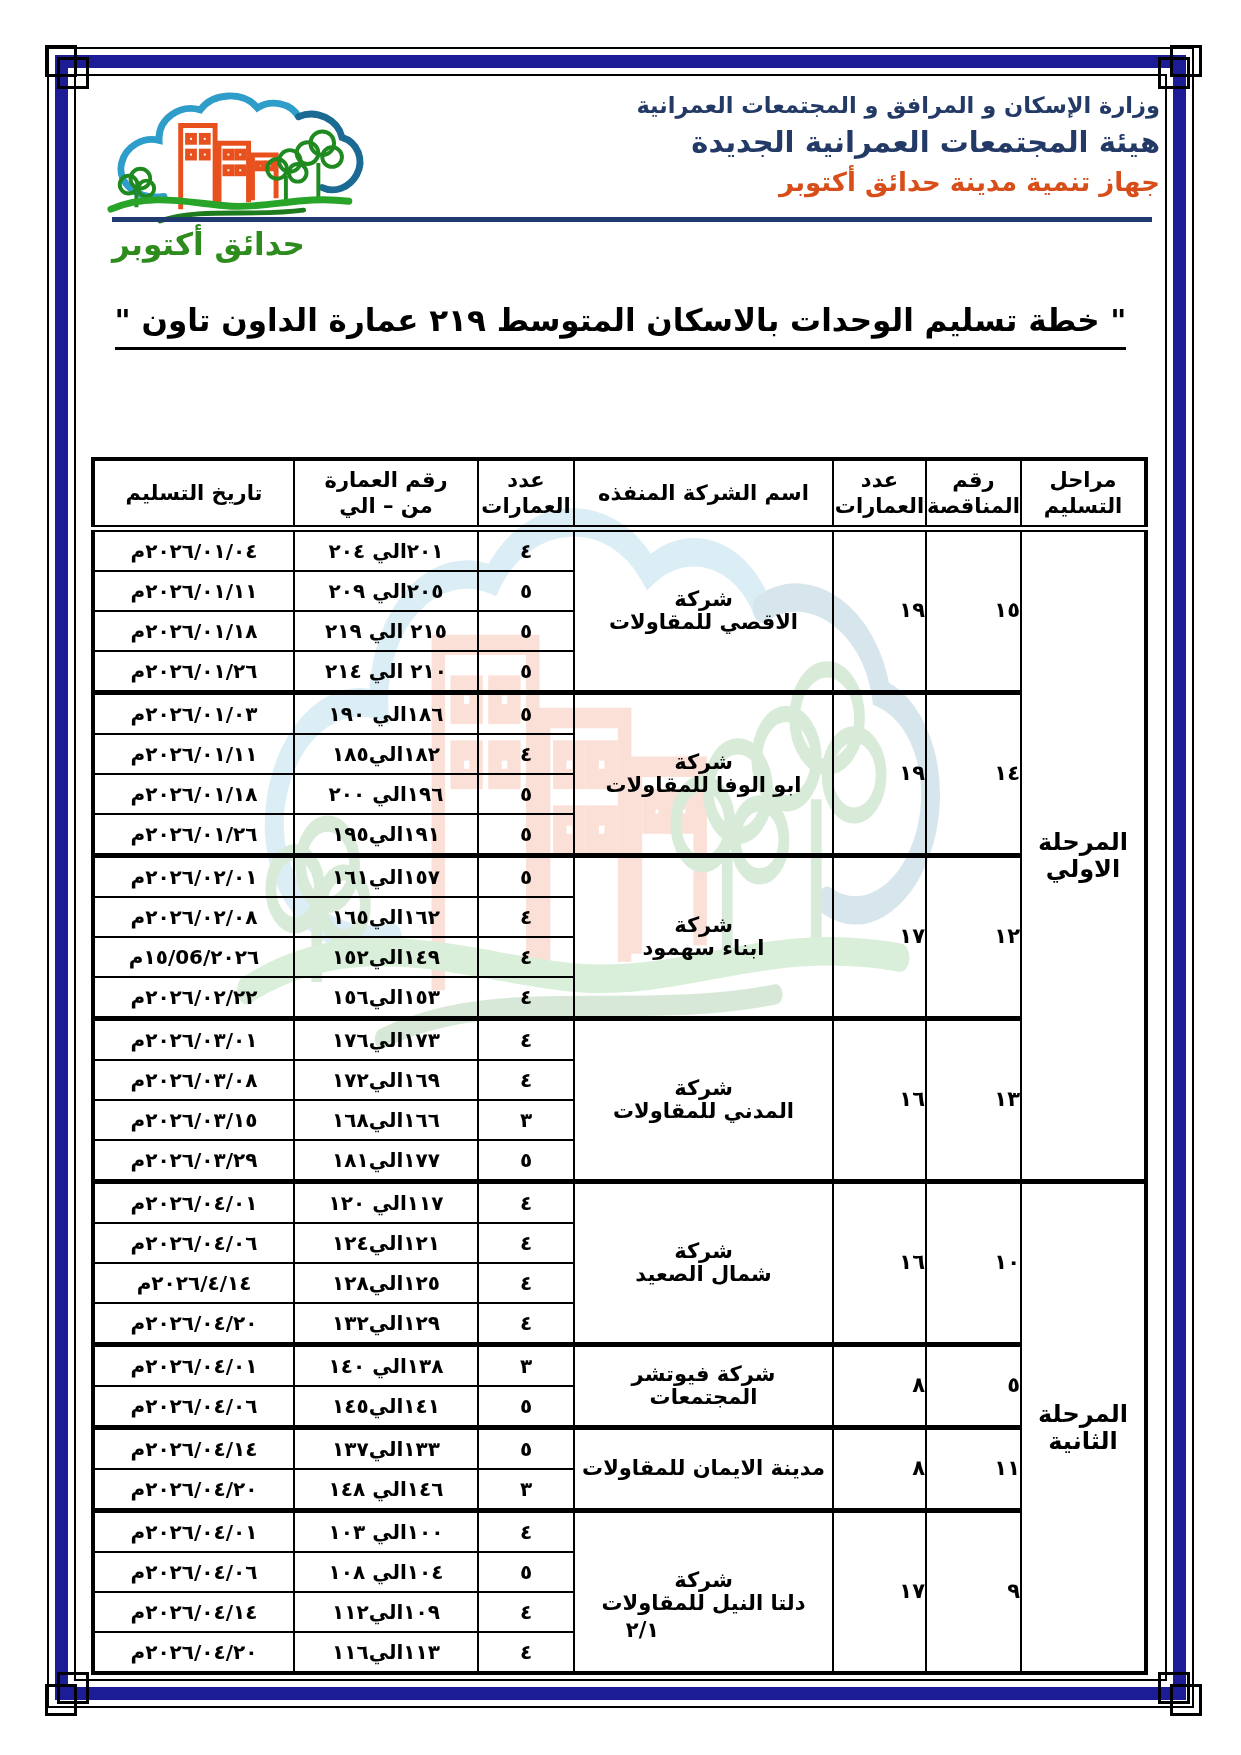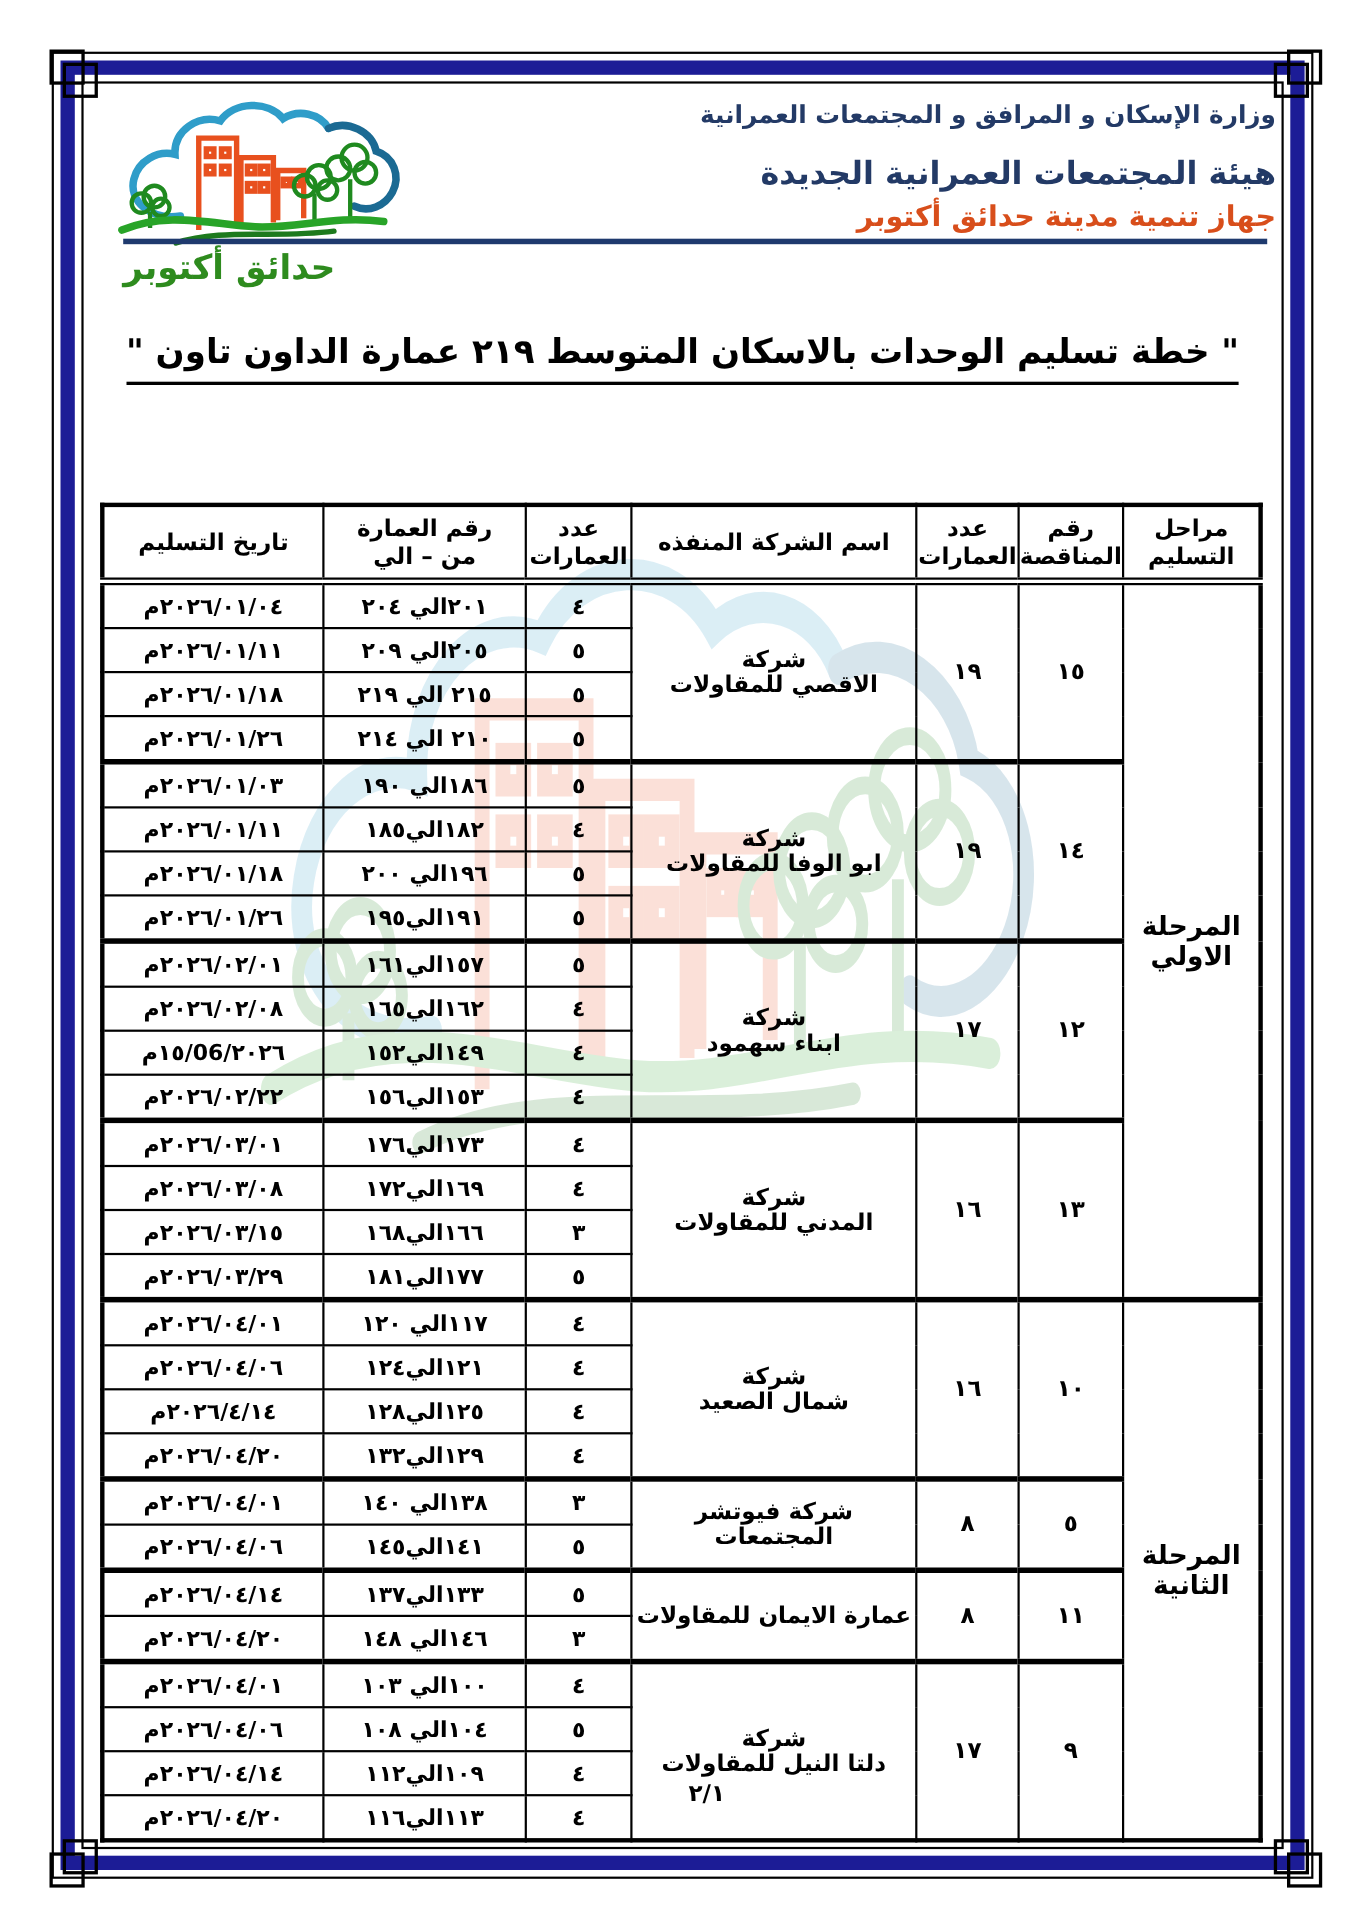--- a/index.html
+++ b/index.html
@@ -9,21 +9,21 @@
   }
   
   .frame-line-outer{position:absolute;inset:47px;border:2.5px solid #000;}
   .frame-band{position:absolute;inset:55px;border:13px solid #1c1c96;}
   .frame-line-inner{position:absolute;inset:74px;border:2.5px solid #000;}
   .corner-sq{position:absolute;width:26px;height:26px;border:3px solid #000;background:transparent;}
   
   .logo-svg{position:absolute;left:103px;top:80px;width:295px;height:158px;}
   .hdr-text{position:absolute;left:470px;top:92px;width:690px;text-align:right;}
   .hdr-ministry{font-size:22.5px;font-weight:bold;color:#233a66;line-height:1.2;}
-  .hdr-authority{font-size:29px;font-weight:bold;color:#233a66;margin-top:21px;line-height:1.2;}
+  .hdr-authority{font-size:29px;font-weight:bold;color:#233a66;margin-top:6px;line-height:1.2;}
   .hdr-agency{font-size:26px;font-weight:bold;color:#d84e1b;margin-top:7px;line-height:1.2;}
   .hdr-rule{position:absolute;left:112px;top:217px;width:1040px;height:5px;background:#1f3a6e;}
   .logo-wordmark{position:absolute;left:112px;top:226px;font-size:31px;font-weight:bold;color:#2e8b1e;}
   
   .doc-title-wrap{position:absolute;left:60px;right:60px;top:302px;text-align:center;}
   .doc-title{display:inline-block;font-size:31px;font-weight:bold;border-bottom:3.5px solid #000;padding-bottom:8px;line-height:1.2;}
   
   .watermark{position:absolute;left:225px;top:458px;width:810px;height:650px;opacity:0.17;pointer-events:none;}
   
   .main-table{
@@ -35,21 +35,21 @@
     border:2.5px solid #000;text-align:center;vertical-align:middle;
     font-weight:bold;padding:0;color:#000;background:transparent;
   }
   .main-table thead th{height:64px;font-size:21px;line-height:1.25;white-space:pre-line;border-bottom:7px double #000;}
   .main-table tbody td{height:38px;line-height:1.1;}
   .main-table tr.group-start td{border-top:5px solid #000;}
   td.c-date{font-size:20px;}
   td.c-range{font-size:20px;margin-top:28px;}
   td.c-count{font-size:20px;}
   td.c-company{font-size:21px;white-space:pre-line;line-height:1.6;}
-  td.c-gnum{font-size:21px;}
+  td.c-gnum{font-size:21px;text-align:right;}
   td.c-phase{font-size:24px;white-space:pre-line;line-height:1.9;}
   
   .page-number{position:absolute;left:0;right:0;top:1618px;text-align:center;font-size:21px;font-weight:bold;padding-left:44px;}
 </style>
 </head>
 <body>
 
 <div class="page">
 
   <div class="frame-line-outer"></div>
@@ -279,21 +279,21 @@
           <td class="c-date">٢٠٢٦/٠٤/٠١م</td>
         </tr>
         <tr>
           <td class="c-count">٥</td>
           <td class="c-range">١٤١الي١٤٥</td>
           <td class="c-date">٢٠٢٦/٠٤/٠٦م</td>
         </tr>
         <tr class="group-start">
           <td class="c-gnum" rowspan="2">١١</td>
           <td class="c-gnum" rowspan="2">٨</td>
-          <td class="c-company" rowspan="2">عمارة الايمان للمقاولات</td>
+          <td class="c-company" rowspan="2">مدينة الايمان للمقاولات</td>
           <td class="c-count">٥</td>
           <td class="c-range">١٣٣الي١٣٧</td>
           <td class="c-date">٢٠٢٦/٠٤/١٤م</td>
         </tr>
         <tr>
           <td class="c-count">٣</td>
           <td class="c-range">١٤٦الي ١٤٨</td>
           <td class="c-date">٢٠٢٦/٠٤/٢٠م</td>
         </tr>
         <tr class="group-start">

